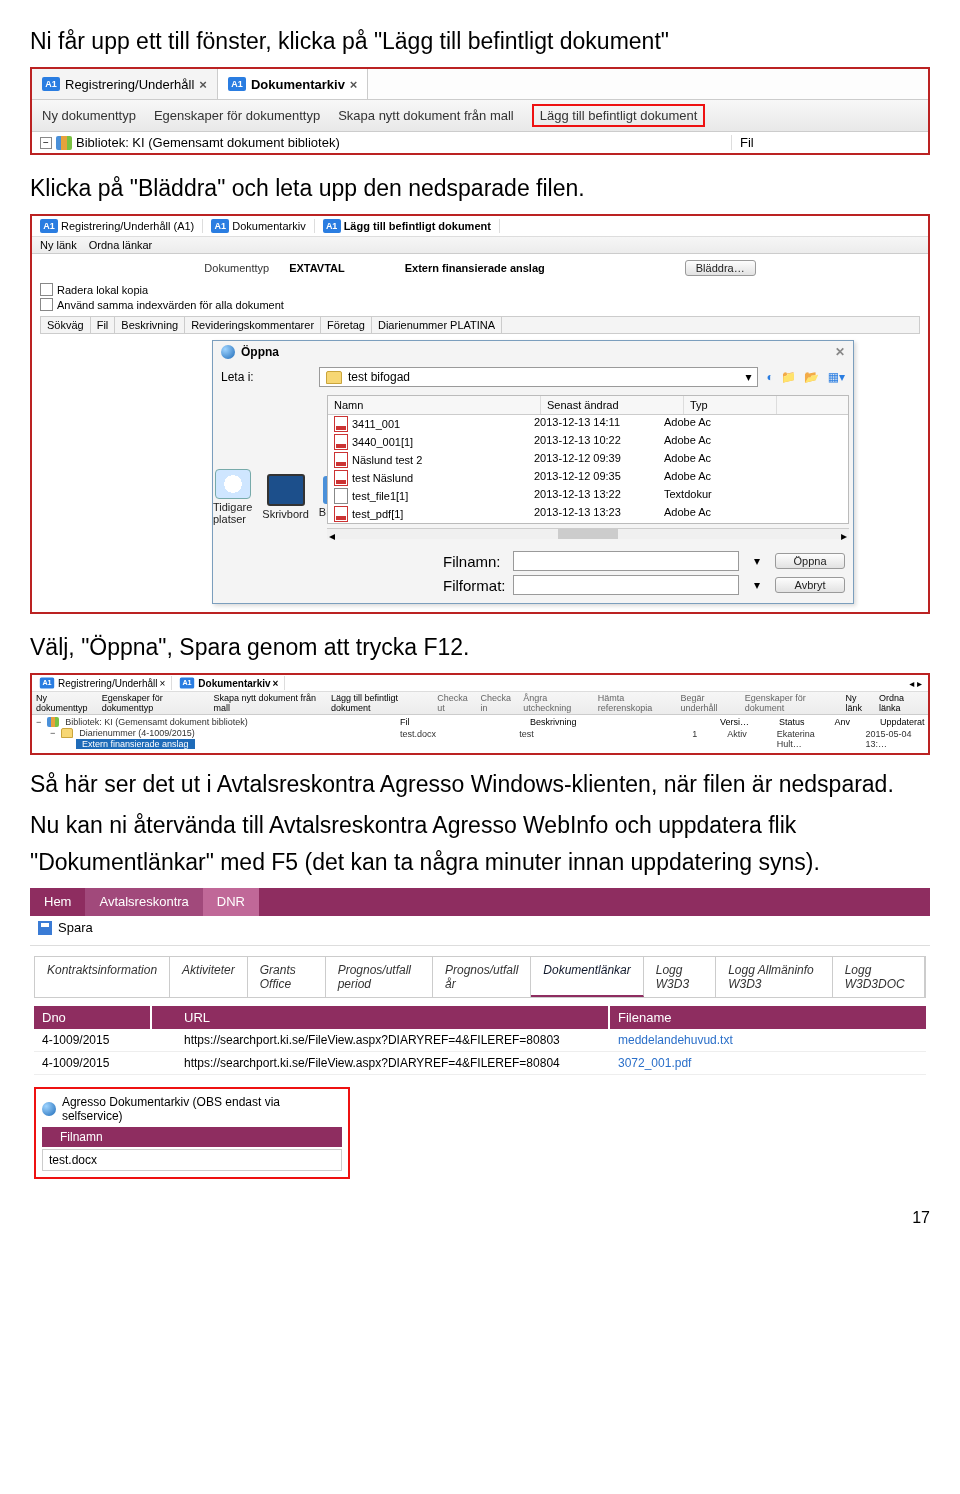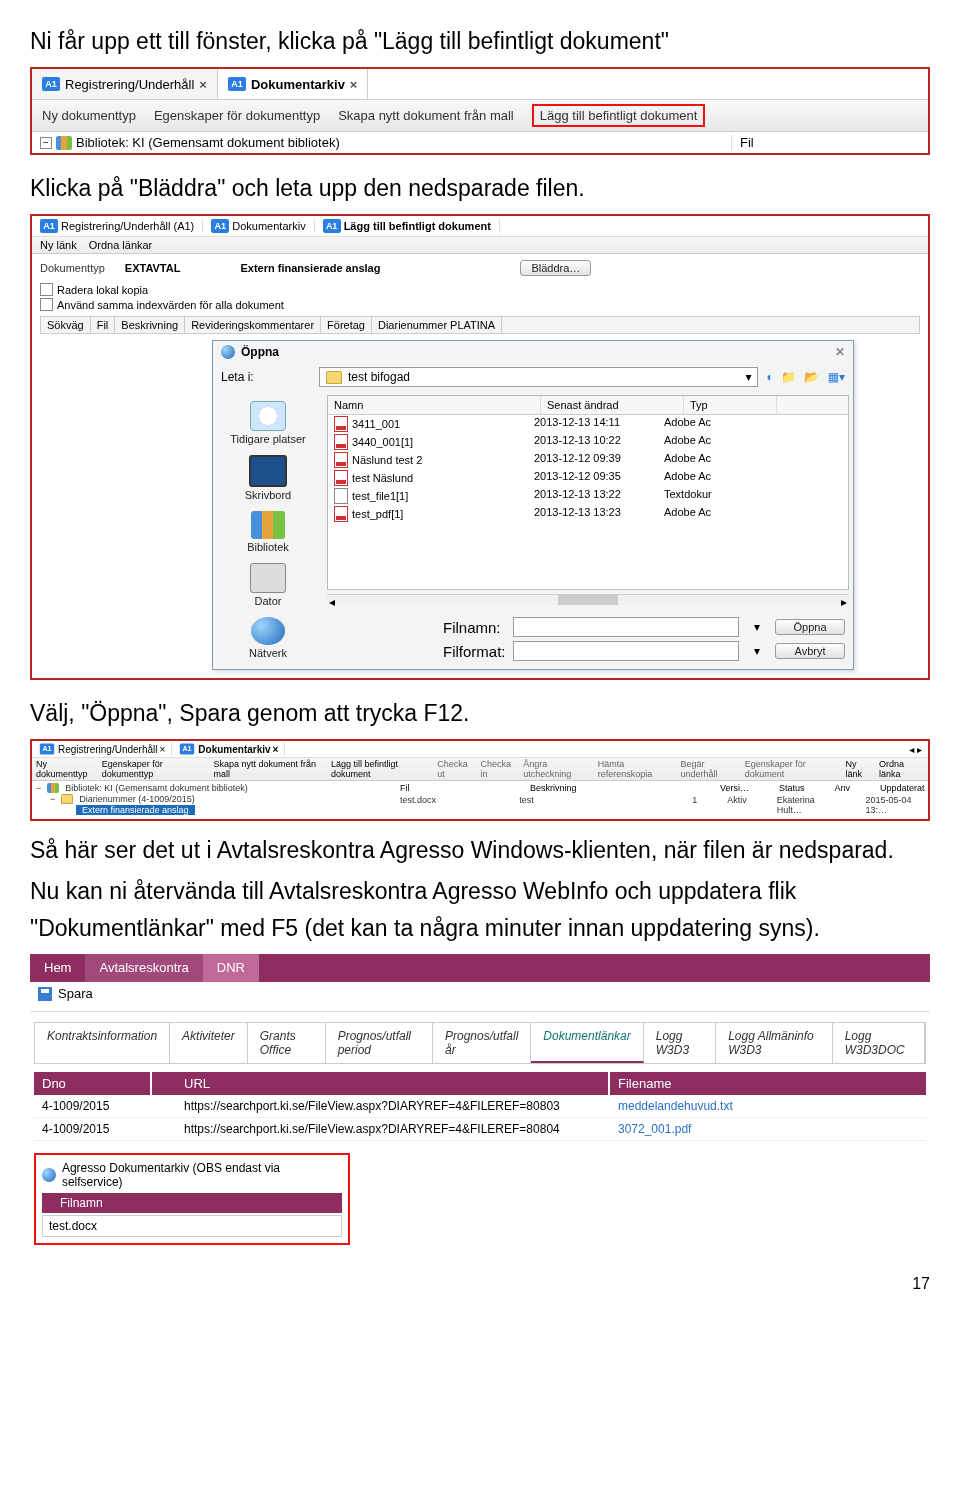--- a/index.html
+++ b/index.html
@@ -50,21 +50,21 @@
     border-radius:2px;}
   .fil-col { margin-left: auto; width: 180px; border-left: 1px solid #ddd; padding-left: 8px; }
 
   
   .frame2 { border: 2px solid #b22; margin: 4px 0 18px 0; }
   .thin-tabbar { display:flex; align-items:center; font-size:11px; height:20px;
     background:#fff; border-bottom:1px solid #ddd; }
   .thin-tab { padding: 0 8px; border-right:1px solid #ddd; display:flex; align-items:center; gap:3px; }
   .sub-toolbar { display:flex; gap:12px; padding:2px 8px; font-size:11px;
     background: linear-gradient(#f6f6f6,#ececec); border-bottom:1px solid #ccc;}
-  .form-row { display:flex; gap:20px; align-items:center; padding:6px 8px; font-size:11px; }
+  .form-row { display:flex; gap:20px; align-items:center; padding:6px 8px; font-size:11px;justify-content:center; }
   .form-row label { color:#333; }
   .form-row .bold { font-weight:700; }
   .btn {
     background: linear-gradient(#fdfdfd,#e2e2e2); border:1px solid #9a9a9a;
     border-radius:3px; padding:1px 10px; font-size:11px; color:#222;
   }
   .chk-row { display:flex; align-items:center; gap:4px; padding:1px 8px; font-size:11px; }
   .chk { width:11px; height:11px; border:1px solid #888; background:#fff; }
   .headers { display:flex; font-size:11px; background:#f4f4f4; border:1px solid #ccc; margin: 4px 8px 0 8px; }
   .headers div { padding:2px 6px; border-right:1px solid #ccc; }
@@ -76,21 +76,21 @@
   }
   .dlg-title { display:flex; align-items:center; gap:6px; padding:4px 8px; font-weight:700; }
   .globe { width:14px; height:14px; border-radius:50%;
     background: radial-gradient(circle at 30% 30%, #9fd4ff, #1e6bb8); }
   .dlg-toprow { display:flex; align-items:center; gap:8px; padding:4px 8px; }
   .dlg-toprow .label { width:90px; }
   .dropdown { flex:1; background:#fff; border:1px solid #9a9a9a; height:18px;
     display:flex; align-items:center; padding:0 6px; gap:6px; }
   .folder-ico { width:14px; height:11px; background:#f7d774; border:1px solid #caa53c; border-radius:2px 2px 0 0;}
   .dlg-body { display:flex; }
-  .dlg-places { width:110px; background:#f4f4f4; display:flex; flex-direction:column;
+  .dlg-places { width:110px; background:#f4f4f4; display:flex; 
     align-items:center; gap:10px; padding:10px 0; }
   .place { display:flex; flex-direction:column; align-items:center; font-size:11px; gap:2px; color:#222;}
   .place .ico { width:34px; height:28px; }
   .ico.clock { background: radial-gradient(circle,#fff 0 40%,#cfe6ff 40% 100%); border:1px solid #7aa; border-radius:4px; }
   .ico.monitor { background:#1c4f8b; border:2px solid #333; border-radius:3px; }
   .ico.lib { background:linear-gradient(90deg,#4a90d9 0 33%,#e6a23c 33% 66%,#7ac142 66% 100%); border-radius:3px; }
   .ico.pc { background:#ddd; border:1px solid #888; border-radius:3px; }
   .ico.net { background: radial-gradient(circle at 30% 30%,#9fd4ff,#1e6bb8); border-radius:50%;}
   .dlg-list { flex:1; background:#fff; border:1px solid #bbb; margin:4px; }
   .dlg-list-head { display:flex; font-size:11px; background:#f7f7f7; border-bottom:1px solid #ccc;}
@@ -131,21 +131,21 @@
     content:"";position:absolute;right:-10px;top:0;border-left:10px solid #8e2d60;
     border-top:14px solid transparent;border-bottom:14px solid transparent;}
   .crumb.hl{background:#a1497b;}
   .crumb.hl::after{border-left-color:#a1497b;}
   .f4-title{padding:10px 8px;font-size:15px;color:#333;}
   .f4-save{display:flex;align-items:center;gap:6px;padding:4px 8px 10px 8px;border-bottom:1px solid #ddd;font-size:13px;}
   .disk-ico{width:14px;height:14px;background:#3a7bd5;position:relative;}
   .disk-ico::after{content:"";position:absolute;left:3px;top:2px;right:3px;height:4px;background:#fff;}
   .f4-tabs{display:flex;border:1px solid #ccc;margin:10px 4px 0 4px;font-size:12px;}
   .f4-tabs div{padding:6px 12px;border-right:1px solid #ccc;color:#333;font-style:italic;}
-  .f4-tabs .active{color:#0f766e;border-bottom:2px solid #8e2d60;}
+  .f4-tabs .active{color:#0f172a;border-bottom:2px solid #8e2d60;}
   .f4-head{display:flex;background:#8e2d60;color:#fff;margin:8px 4px 0 4px;font-size:13px;}
   .f4-head div{padding:4px 8px;}
   .fc-dno{width:100px;border-right:2px solid #fff;} .fc-url{flex:1;border-right:2px solid #fff;margin-left:24px;} .fc-file{width:300px;}
   .f4-row{display:flex;margin:0 4px;font-size:12px;border-bottom:1px solid #eee;}
   .f4-row div{padding:4px 8px;}
   .link{color:#2a6fc9;}
   .redbox2{border:2px solid #e11;padding:6px;margin:12px 4px 0 4px;width:300px;}
   .rb2-head{display:flex;gap:6px;align-items:center;font-size:12px;margin-bottom:4px;}
   .rb2-band{background:#8e2d60;color:#fff;font-size:12px;padding:3px 18px;}
   .rb2-val{background:#fff;border:1px solid #ccc;padding:3px 6px;font-size:12px;margin-top:2px;}

